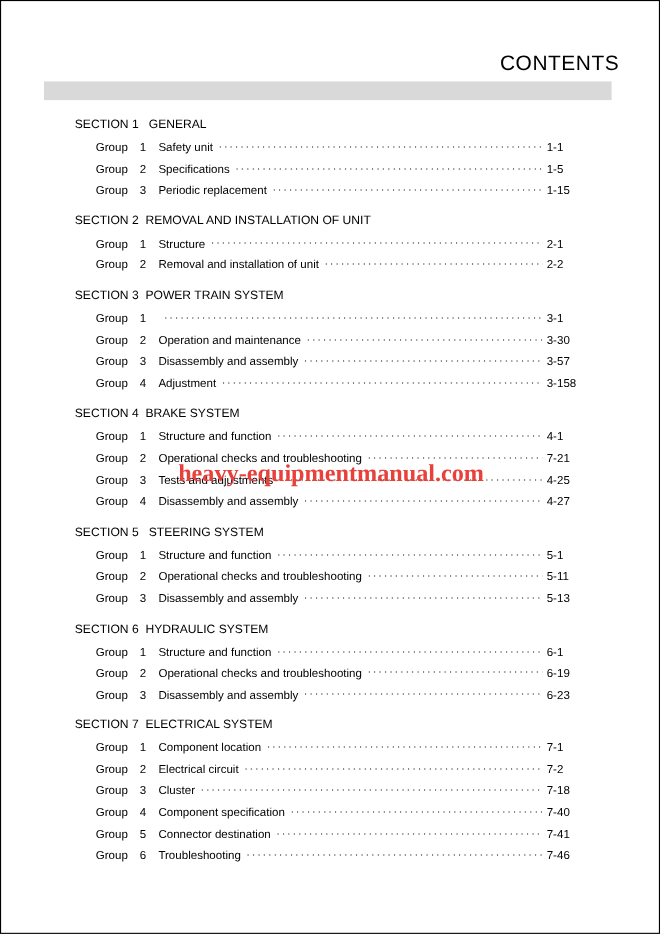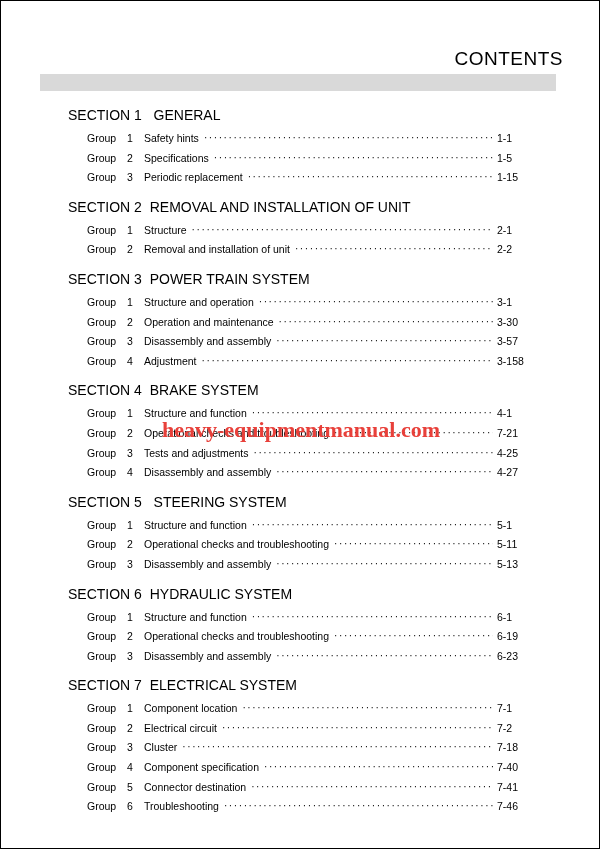--- a/index.html
+++ b/index.html
@@ -50,21 +50,21 @@
   .toc {
     position: absolute;
     left: 12px;
     top: 78px;
     width: 520px;
   }
   .section {
     margin-bottom: 11px;
   }
   .section-title {
-    font-size: 14px;
+    font-size: 11px;
     color: #000;
     margin: 0 0 6px 27px;
     white-space: pre;
   }
   .section:first-child .section-title {
     margin-top: 0;
   }
   .group-row {
     display: flex;
     align-items: baseline;
@@ -126,21 +126,21 @@
     <div class="page-title">CONTENTS</div>
 
     <div class="title-bar"></div>
 
     <div class="toc" id="toc-root">
         <div class="section">
           <div class="section-title">SECTION 1   GENERAL</div>
           <div class="group-row">
             <span class="g-label">Group</span>
             <span class="g-num">1</span>
-            <span class="g-name">Safety hints</span>
+            <span class="g-name">Safety unit</span>
             <span class="g-dots">·······································································································································</span>
             <span class="g-page">1-1</span>
           </div>
           <div class="group-row">
             <span class="g-label">Group</span>
             <span class="g-num">2</span>
             <span class="g-name">Specifications</span>
             <span class="g-dots">·······································································································································</span>
             <span class="g-page">1-5</span>
           </div>
@@ -167,21 +167,20 @@
             <span class="g-name">Removal and installation of unit</span>
             <span class="g-dots">·······································································································································</span>
             <span class="g-page">2-2</span>
           </div>
         </div>
         <div class="section">
           <div class="section-title">SECTION 3  POWER TRAIN SYSTEM</div>
           <div class="group-row">
             <span class="g-label">Group</span>
             <span class="g-num">1</span>
-            <span class="g-name">Structure and operation</span>
             <span class="g-dots">·······································································································································</span>
             <span class="g-page">3-1</span>
           </div>
           <div class="group-row">
             <span class="g-label">Group</span>
             <span class="g-num">2</span>
             <span class="g-name">Operation and maintenance</span>
             <span class="g-dots">·······································································································································</span>
             <span class="g-page">3-30</span>
           </div>

